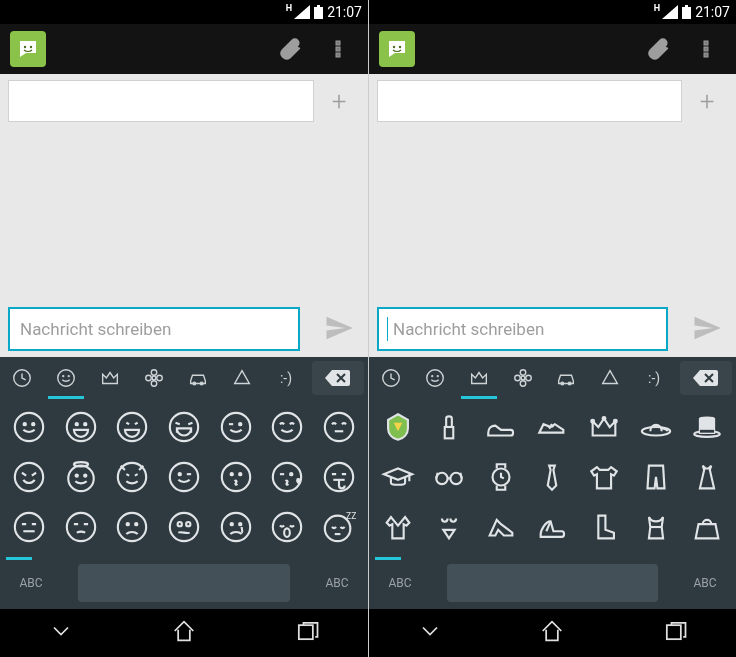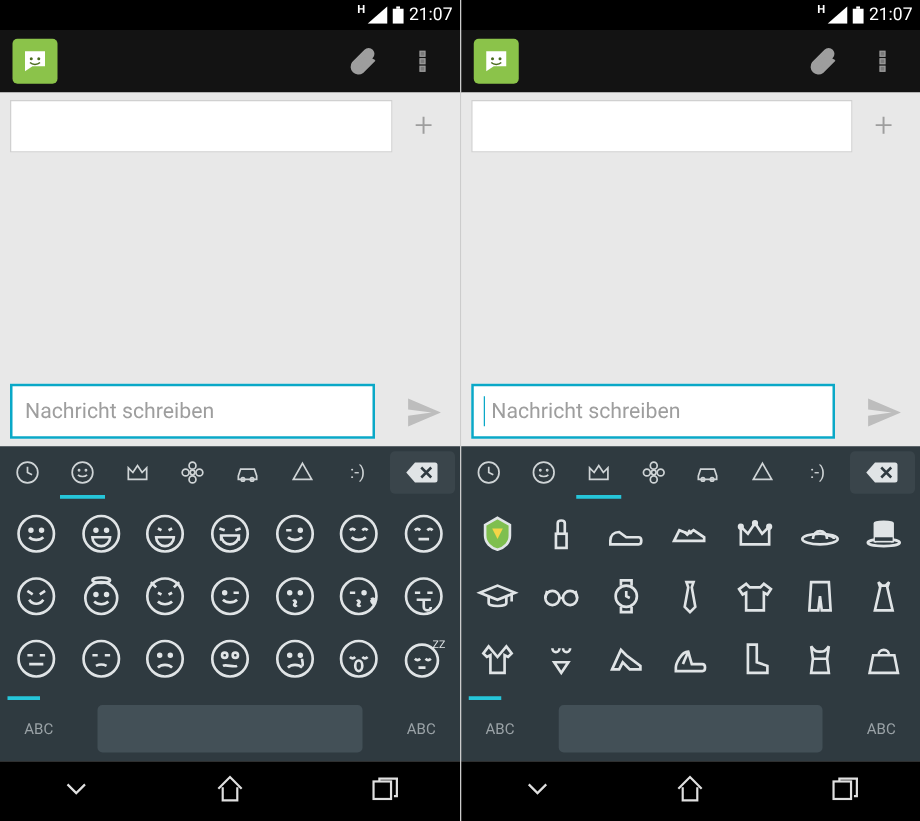--- a/index.html
+++ b/index.html
@@ -81,21 +81,21 @@
   .gap {
     flex: 1;
     background: #e8e8e8;
   }
 
   
   .compose-row {
     height: 56px;
     background: #e8e8e8;
     display: flex;
-    align-items: flex-end;
+    align-items: flex-start;
     padding: 6px 8px;
     gap: 18px;
   }
   .compose-input {
     flex: 1;
     height: 44px;
     background: #fff;
     border: 2px solid #0aa8c7;
     padding: 0 10px;
     font-size: 17px;

